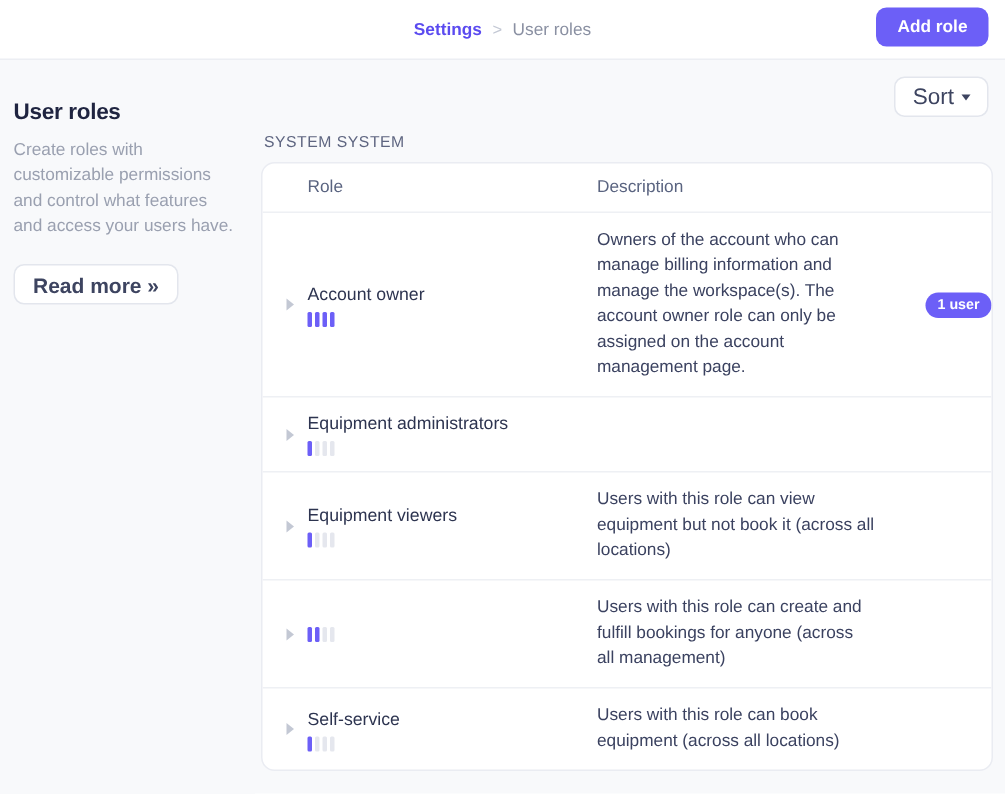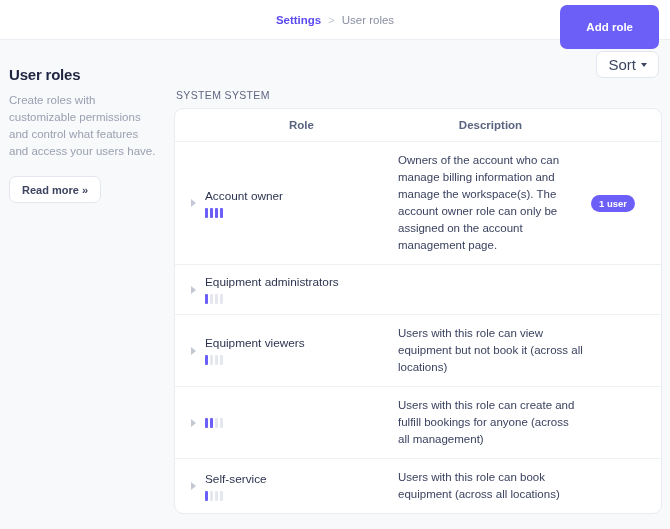--- a/index.html
+++ b/index.html
@@ -55,22 +55,22 @@
     position: absolute;
     right: 11px;
     top: 5px;
     background: #6c5ff7;
     color: #ffffff;
     border: none;
     border-radius: 7px;
     font-size: 11.5px;
     font-weight: bold;
     font-family: "Liberation Sans", sans-serif;
-    padding: 0 26px;
-    height: 44px;
+    padding: 0 14px;
+    height: 26px;
     cursor: pointer;
     margin-left: 44px;
   }
 
   
   .page {
     display: flex;
     height: 489px;
     padding-top: 0;
   }
@@ -94,21 +94,21 @@
     font-size: 11.5px;
     line-height: 17px;
     color: #9aa0b0;
   }
 
   .read-more-btn {
     margin-top: 16px;
     background: #ffffff;
     border: 1px solid #e3e6ed;
     border-radius: 7px;
-    font-size: 11px;
+    font-size: 14px;
     font-weight: bold;
     font-family: "Liberation Sans", sans-serif;
     color: #3d4460;
     padding: 0 12px;
     height: 27px;
     cursor: pointer;
   }
 
   
   .rightcol {
@@ -165,23 +165,22 @@
 
   .thead {
     display: flex;
     height: 33px;
     align-items: center;
     border-bottom: 1px solid #eef0f4;
   }
 
   .th {
     font-size: 11.5px;
-    font-weight: bold;
+    font-weight: normal;
     color: #5a6480;
-    text-align: center;
   }
 
   .col-arrow { width: 30px; flex: 0 0 30px; }
   .col-role  { width: 193px; flex: 0 0 193px; }
   .col-desc  { flex: 1; padding-right: 8px; }
   .col-badge { width: 70px; flex: 0 0 70px; }
 
   .row {
     display: flex;
     align-items: center;
@@ -228,21 +227,21 @@
 
   .desc-text {
     font-size: 11.5px;
     line-height: 17px;
     color: #3b4260;
   }
 
   .badge-cell {
     display: flex;
     align-items: center;
-    justify-content: flex-start;
+    justify-content: flex-end;
   }
 
   .badge {
     background: #6c5ff7;
     color: #ffffff;
     font-size: 9.5px;
     font-weight: bold;
     border-radius: 9px;
     padding: 3px 8px;
     white-space: nowrap;

